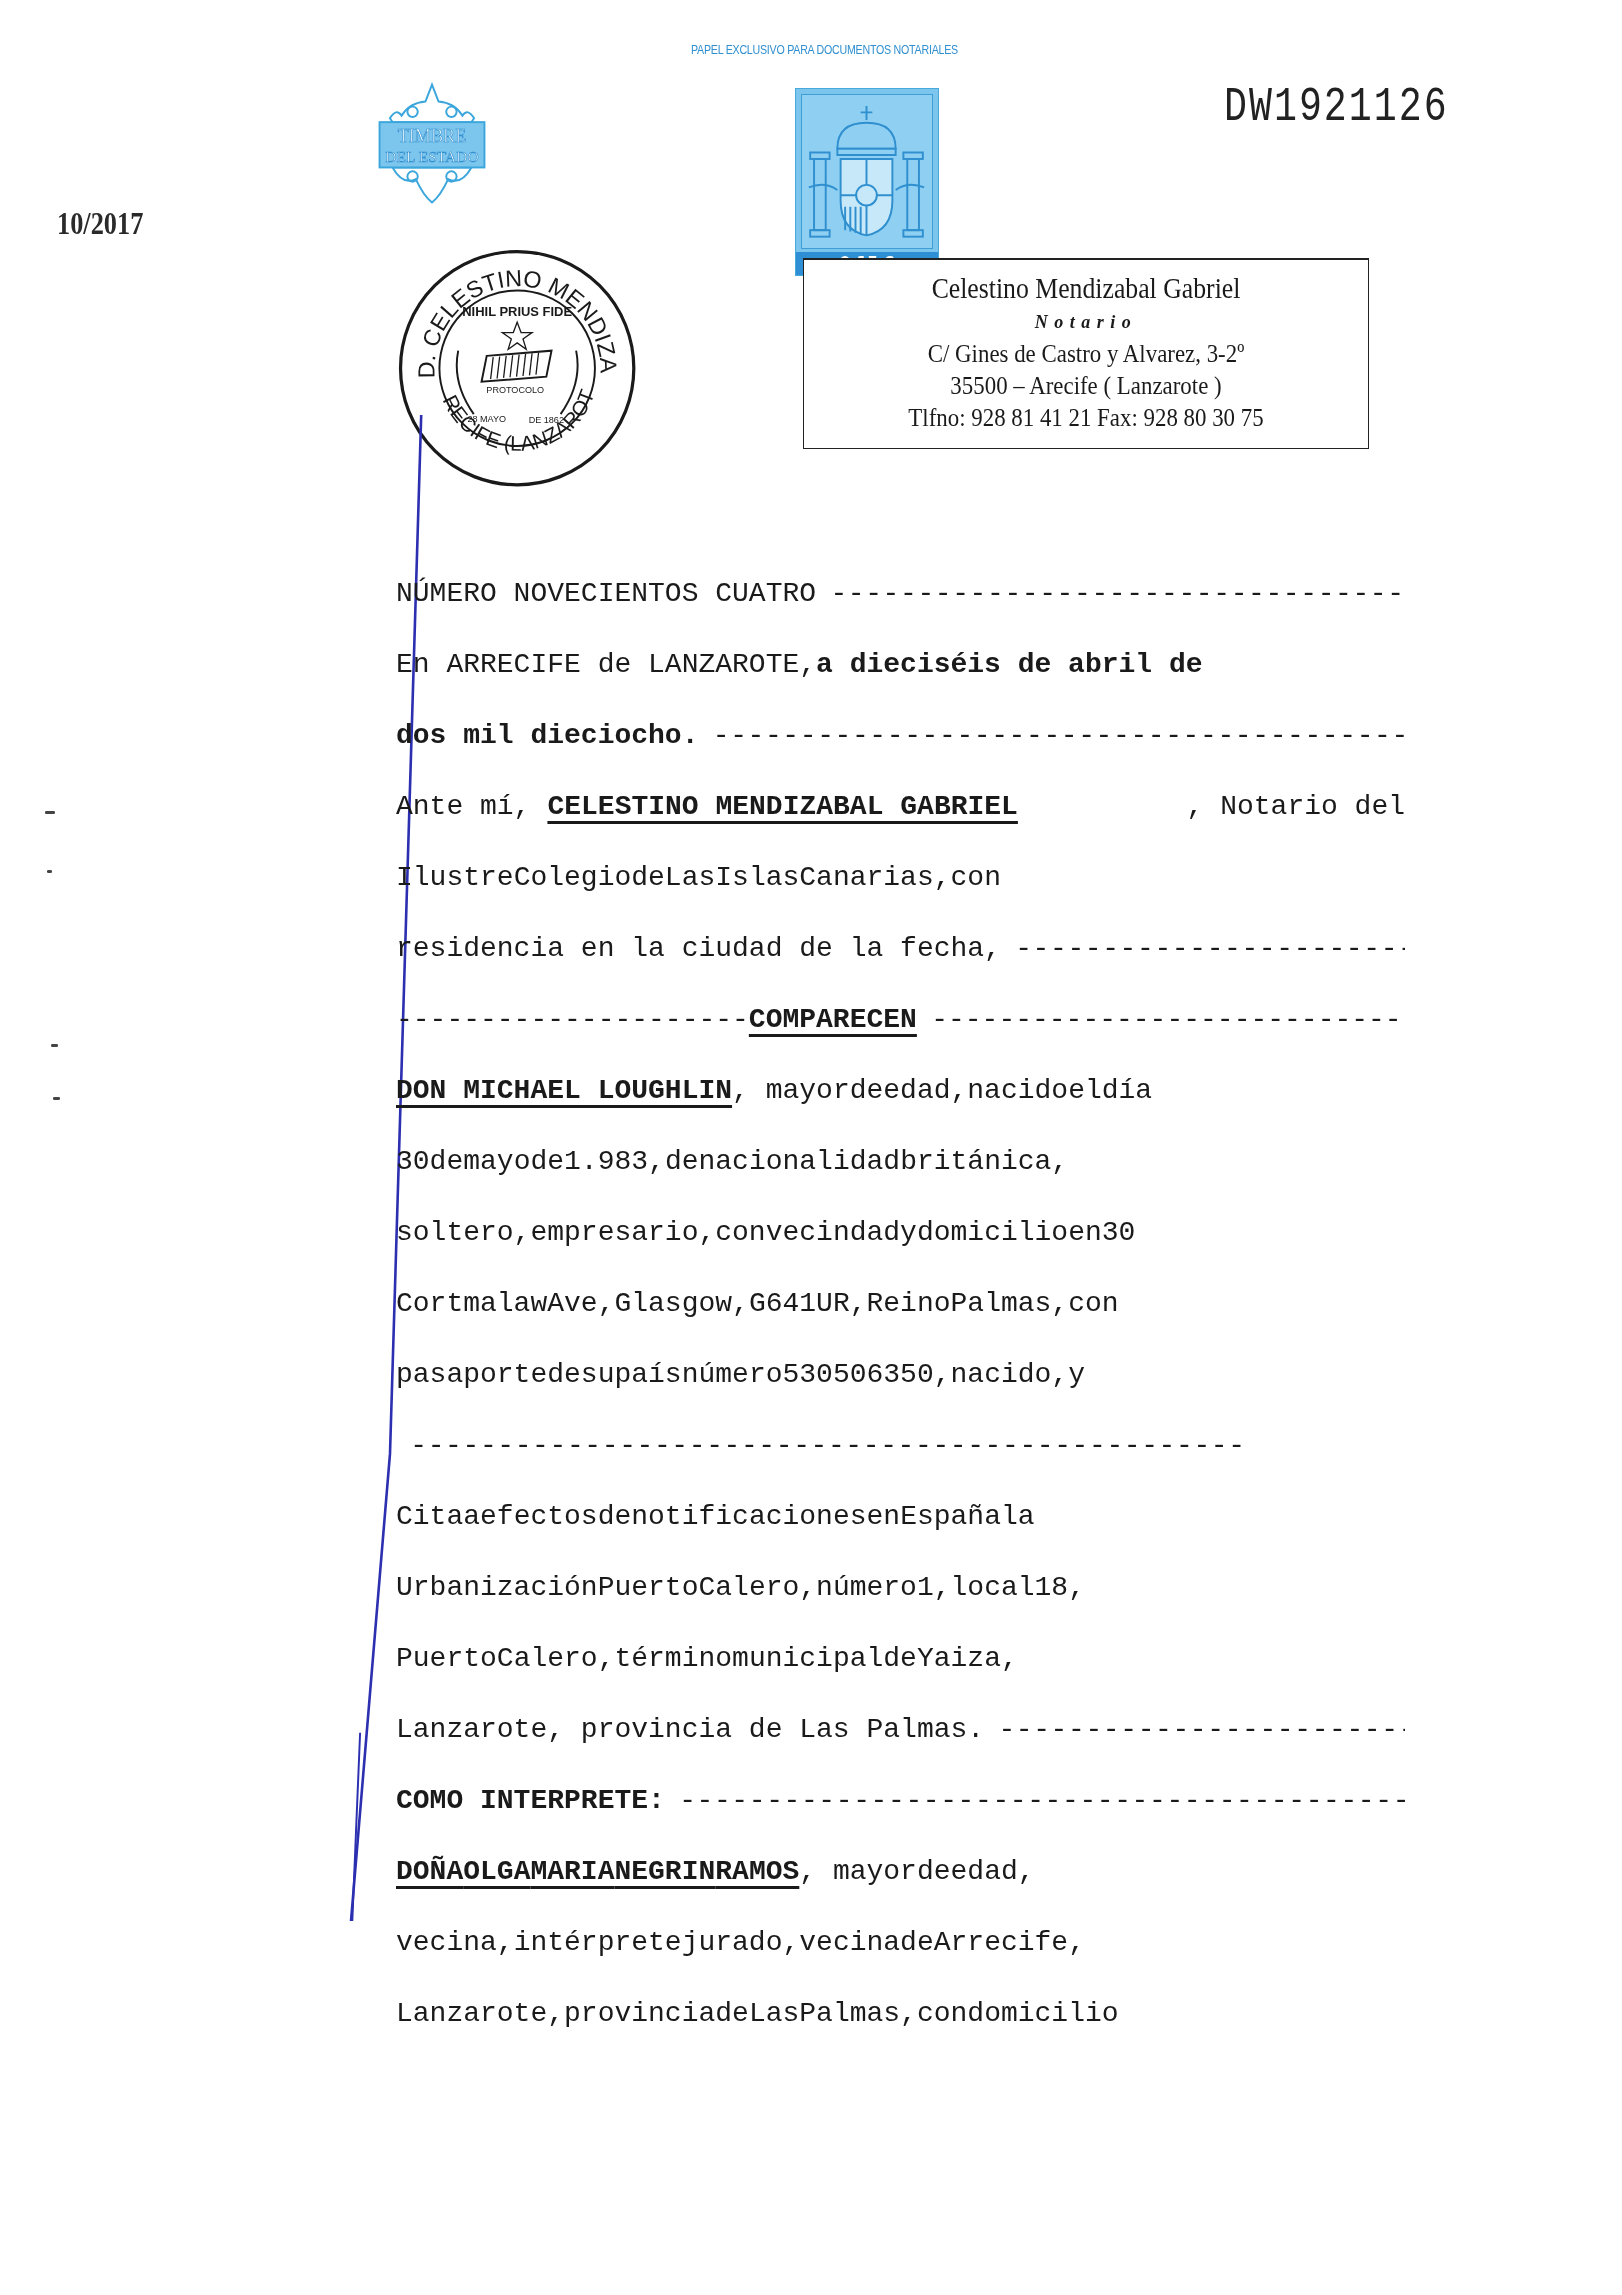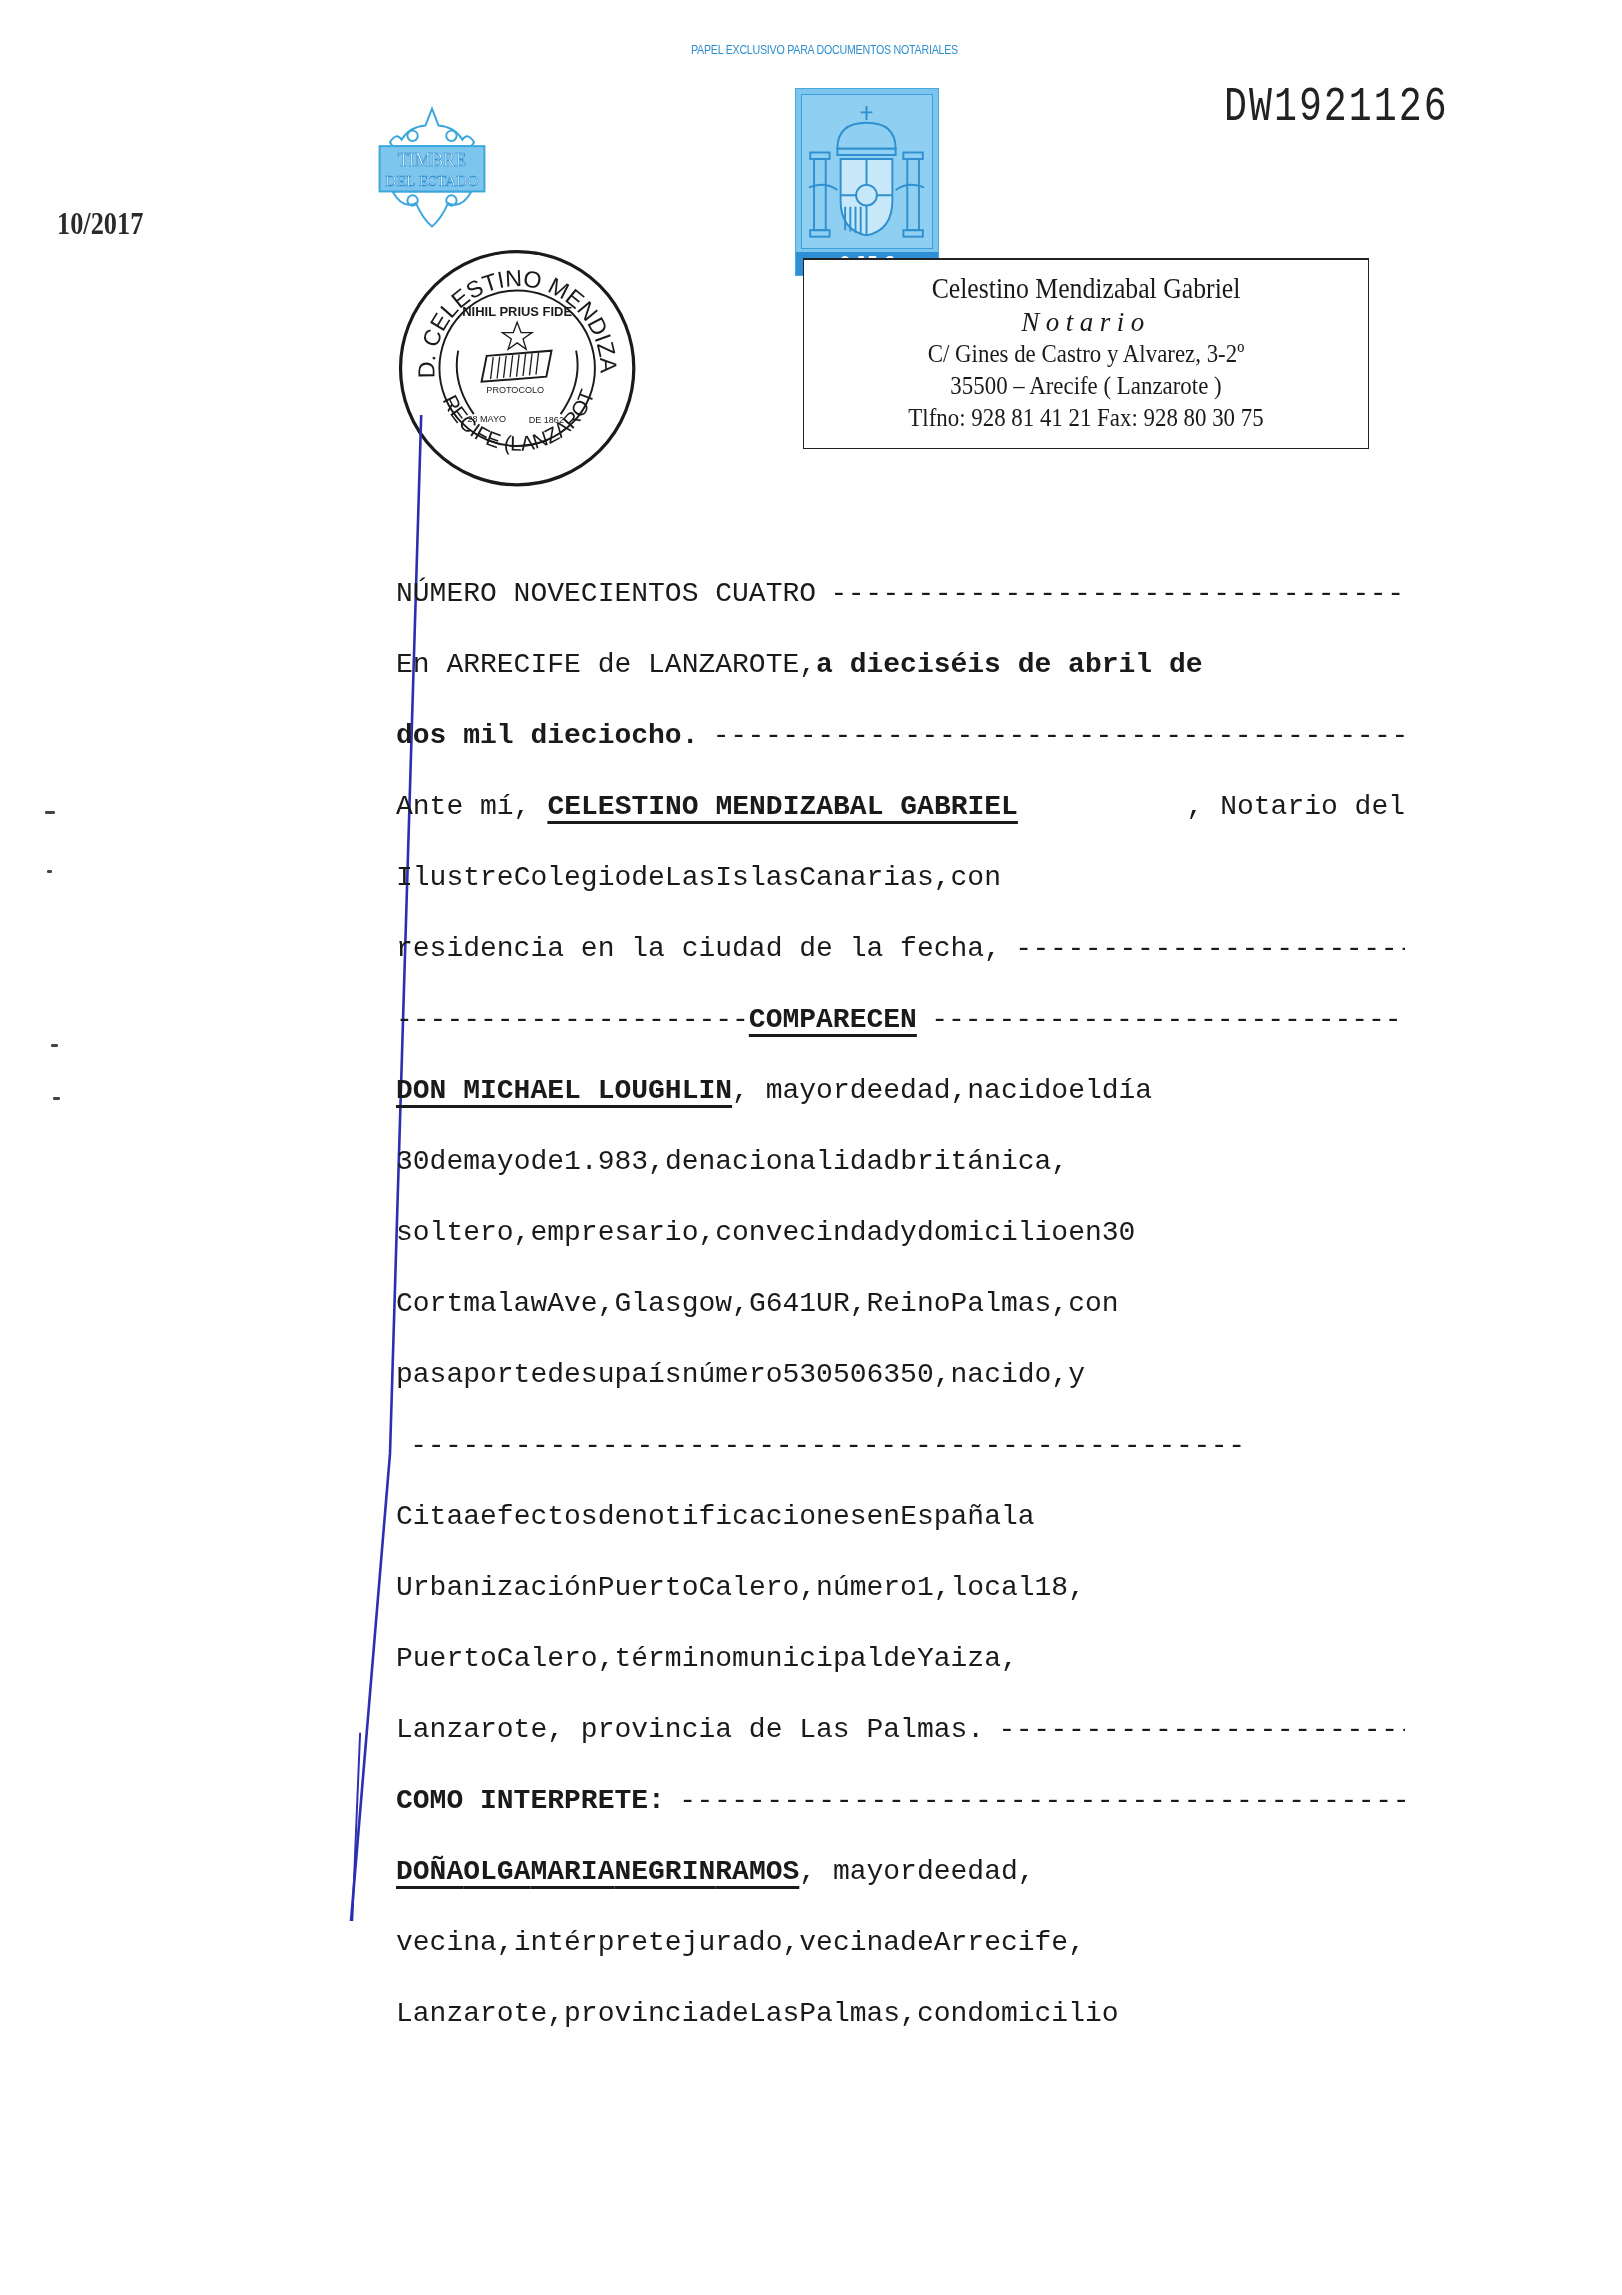--- a/index.html
+++ b/index.html
@@ -22,21 +22,21 @@
       transform-origin: left center;
     }
     .year-ref {
       left: 57px; top: 206px; font-family: "Liberation Serif", serif;
       font-size: 31px; font-weight: bold; color: #2a2a2a; transform: scaleX(0.85);
       transform-origin: left center;
     }
 
     
     .timbre {
-      left: 351px; top: 106px; width: 162px; height: 123px;
+      left: 351px; top: 82px; width: 162px; height: 123px;
     }
     .timbre svg { width: 100%; height: 100%; }
 
     
     .stamp {
       left: 795px; top: 88px; width: 144px; height: 188px;
       background: #7cc6ee; border: 1.3px solid #4aa9dc; box-sizing: border-box;
     }
     .stamp-inner { position: absolute; left: 5.2px; top: 5.2px; right: 5.2px; bottom: 26px;
       background: #8fd0f2; border: 0.6px solid #3d9fd6; }
@@ -48,21 +48,21 @@
     .stamp svg { position: absolute; left: 9px; top: 14.3px; width: 123px; height: 143px; }
 
     
     .notary-box {
       left: 803px; top: 258px; width: 566px; height: 191px;
       border: 1.9px solid #222; border-top-width: 2.6px; box-sizing: border-box;
       font-family: "Liberation Serif", serif; text-align: center; color: #1a1a1a;
       background: #fff;
     }
     .notary-box .nb-name { font-size: 28.6px; margin-top: 11.7px; line-height: 34px; transform: scaleX(0.9); }
-    .notary-box .nb-title { font-size: 27px; font-style: italic; font-weight: normal; letter-spacing: 6.5px; line-height: 32px; }
+    .notary-box .nb-title { font-size: 18px; font-style: italic; font-weight: bold; letter-spacing: 6.5px; line-height: 32px; }
     .notary-box .nb-line { font-size: 26px; line-height: 32px; transform: scaleX(0.88); }
 
     
     .seal { left: 396px; top: 247px; width: 243px; height: 243px; }
     .seal svg { width: 100%; height: 100%; }
 
     
     .margin-signature { left: 312px; top: 415px; width: 130px; height: 1519px; pointer-events: none; }
     .margin-signature svg { width: 100%; height: 100%; }
 

